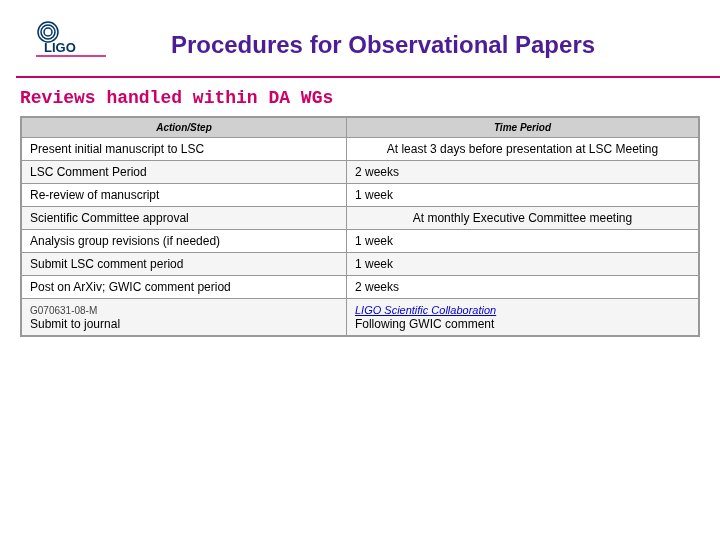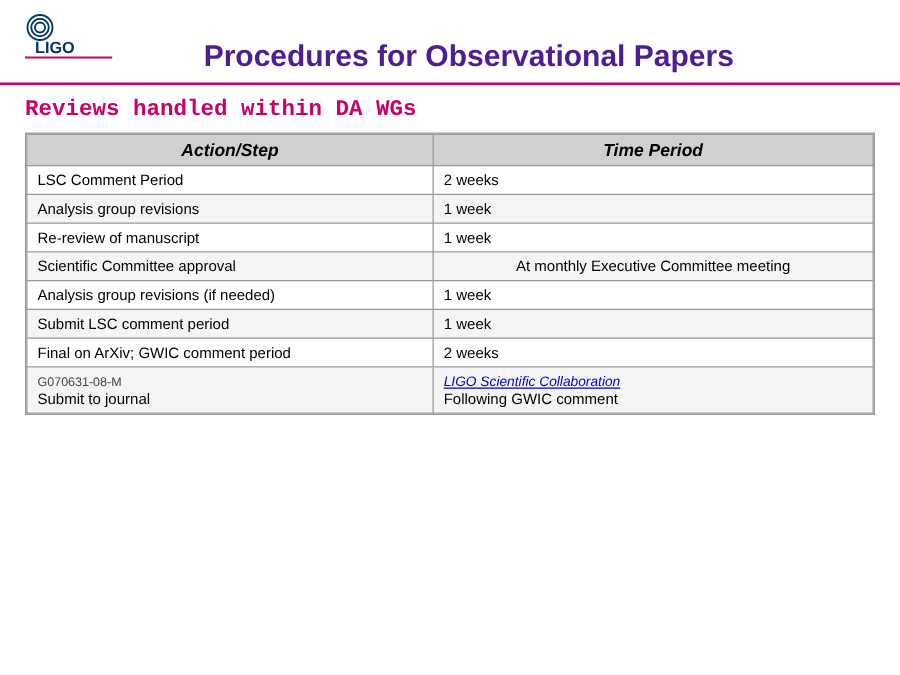--- a/index.html
+++ b/index.html
@@ -14,23 +14,24 @@
     .page {
       width: 720px;
       height: 540px;
       position: relative;
       background: #fff;
     }
 
     
     .header {
       display: flex;
-      align-items: flex-end;
-      padding: 10px 20px 6px 20px;
+      align-items: center;
+      padding: 20px 20px 6px 20px;
       border-bottom: 2px solid #cc0066;
+      margin-left: 16px;
     }
 
     .logo-area {
       display: flex;
       align-items: center;
       margin-right: 30px;
     }
 
     
     .logo-svg {
@@ -75,21 +76,21 @@
       width: 52%;
       text-align: center;
     }
 
     thead tr th {
       background: #d0d0d0;
       border: 1px solid #999;
       padding: 4px 8px;
       text-align: center;
       font-weight: bold;
-      font-size: 14px;
+      font-size: 10px;
       color: #000;
       font-style: italic;
     }
 
     tbody tr td {
       border: 1px solid #999;
       padding: 4px 8px;
       vertical-align: top;
       color: #000;
       font-size: 12px;
@@ -145,45 +146,45 @@
   <div class="table-container">
     <table>
       <thead>
         <tr>
           <th class="col-action">Action/Step</th>
           <th class="col-time">Time Period</th>
         </tr>
       </thead>
       <tbody>
         <tr>
+          <td>Present initial manuscript to LSC</td>
+          <td class="td-center">At least 3 days before presentation at LSC Meeting</td>
+        </tr>
+        <tr>
           <td>LSC Comment Period</td>
           <td>2 weeks</td>
-        </tr>
-        <tr>
-          <td>Analysis group revisions</td>
-          <td>1 week</td>
         </tr>
         <tr>
           <td>Re-review of manuscript</td>
           <td>1 week</td>
         </tr>
         <tr>
           <td>Scientific Committee approval</td>
           <td class="td-center">At monthly Executive Committee meeting</td>
         </tr>
         <tr>
           <td>Analysis group revisions (if needed)</td>
           <td>1 week</td>
         </tr>
         <tr>
           <td>Submit LSC comment period</td>
           <td>1 week</td>
         </tr>
         <tr>
-          <td>Final on ArXiv; GWIC comment period</td>
+          <td>Post on ArXiv; GWIC comment period</td>
           <td>2 weeks</td>
         </tr>
         <tr>
           <td>
             <span class="doc-number">G070631-08-M</span><br>
             Submit to journal
           </td>
           <td>
             <span class="ligo-link">LIGO Scientific Collaboration</span><br>
             Following GWIC comment

